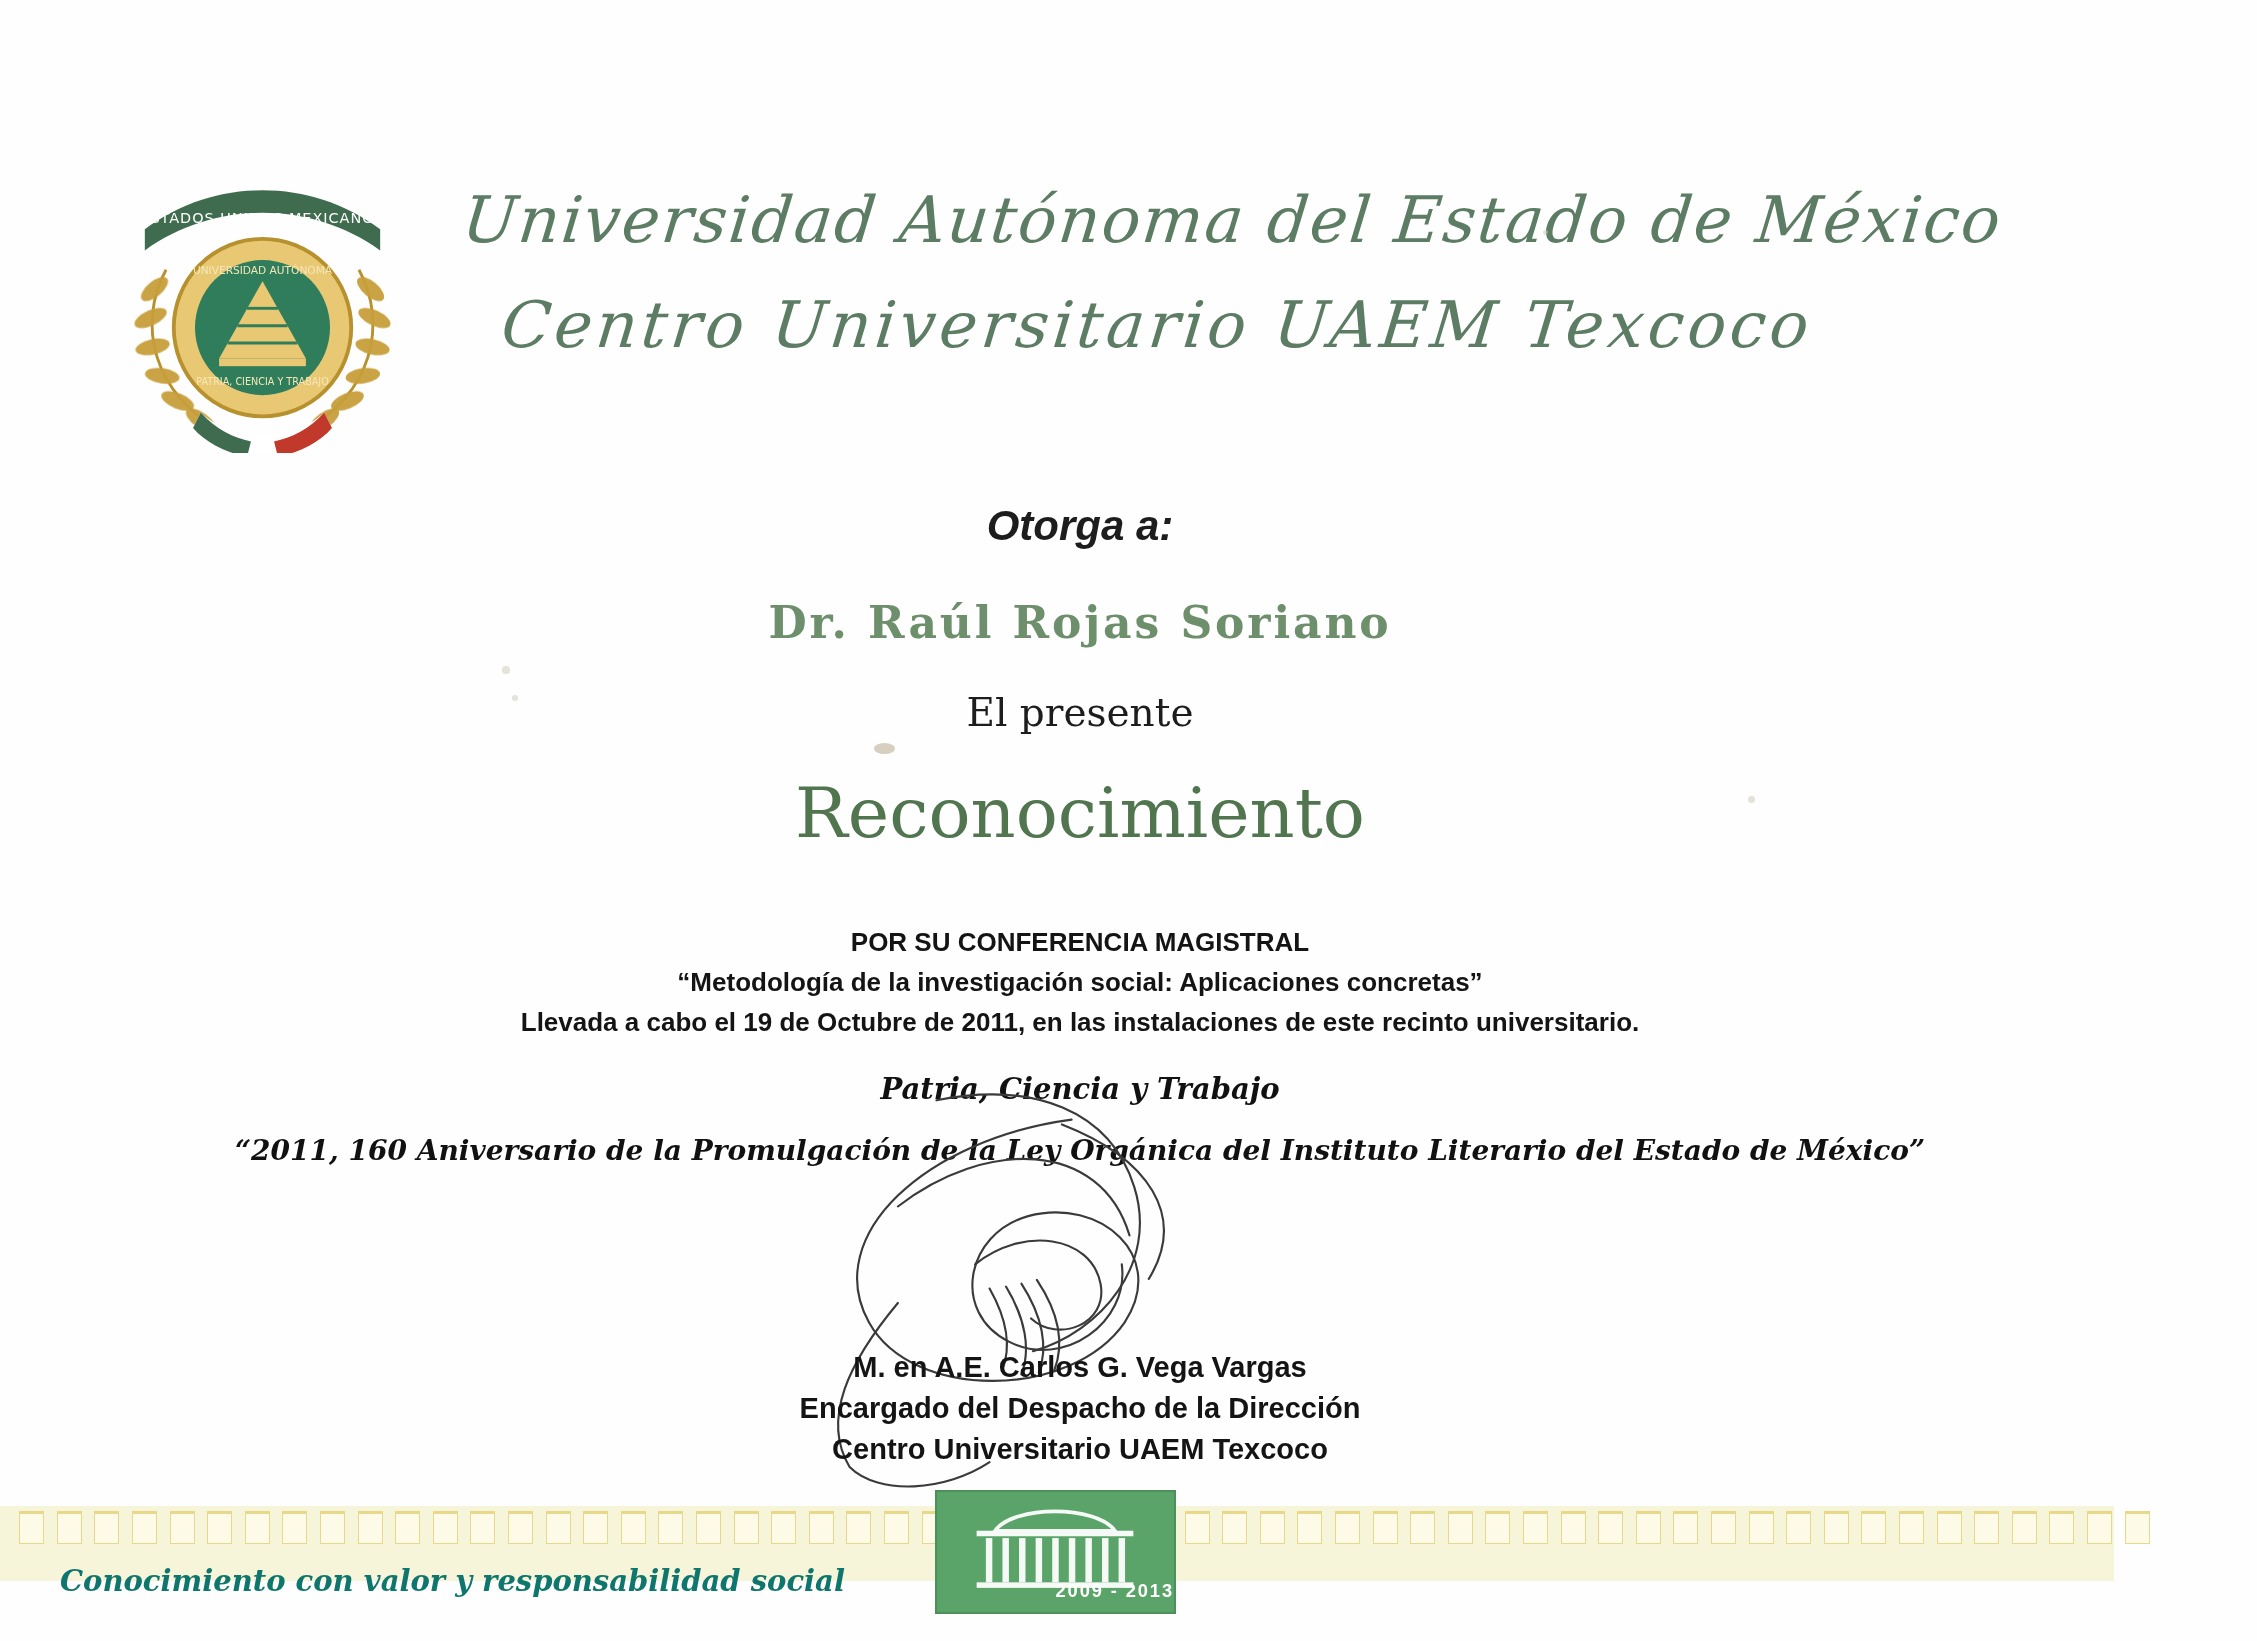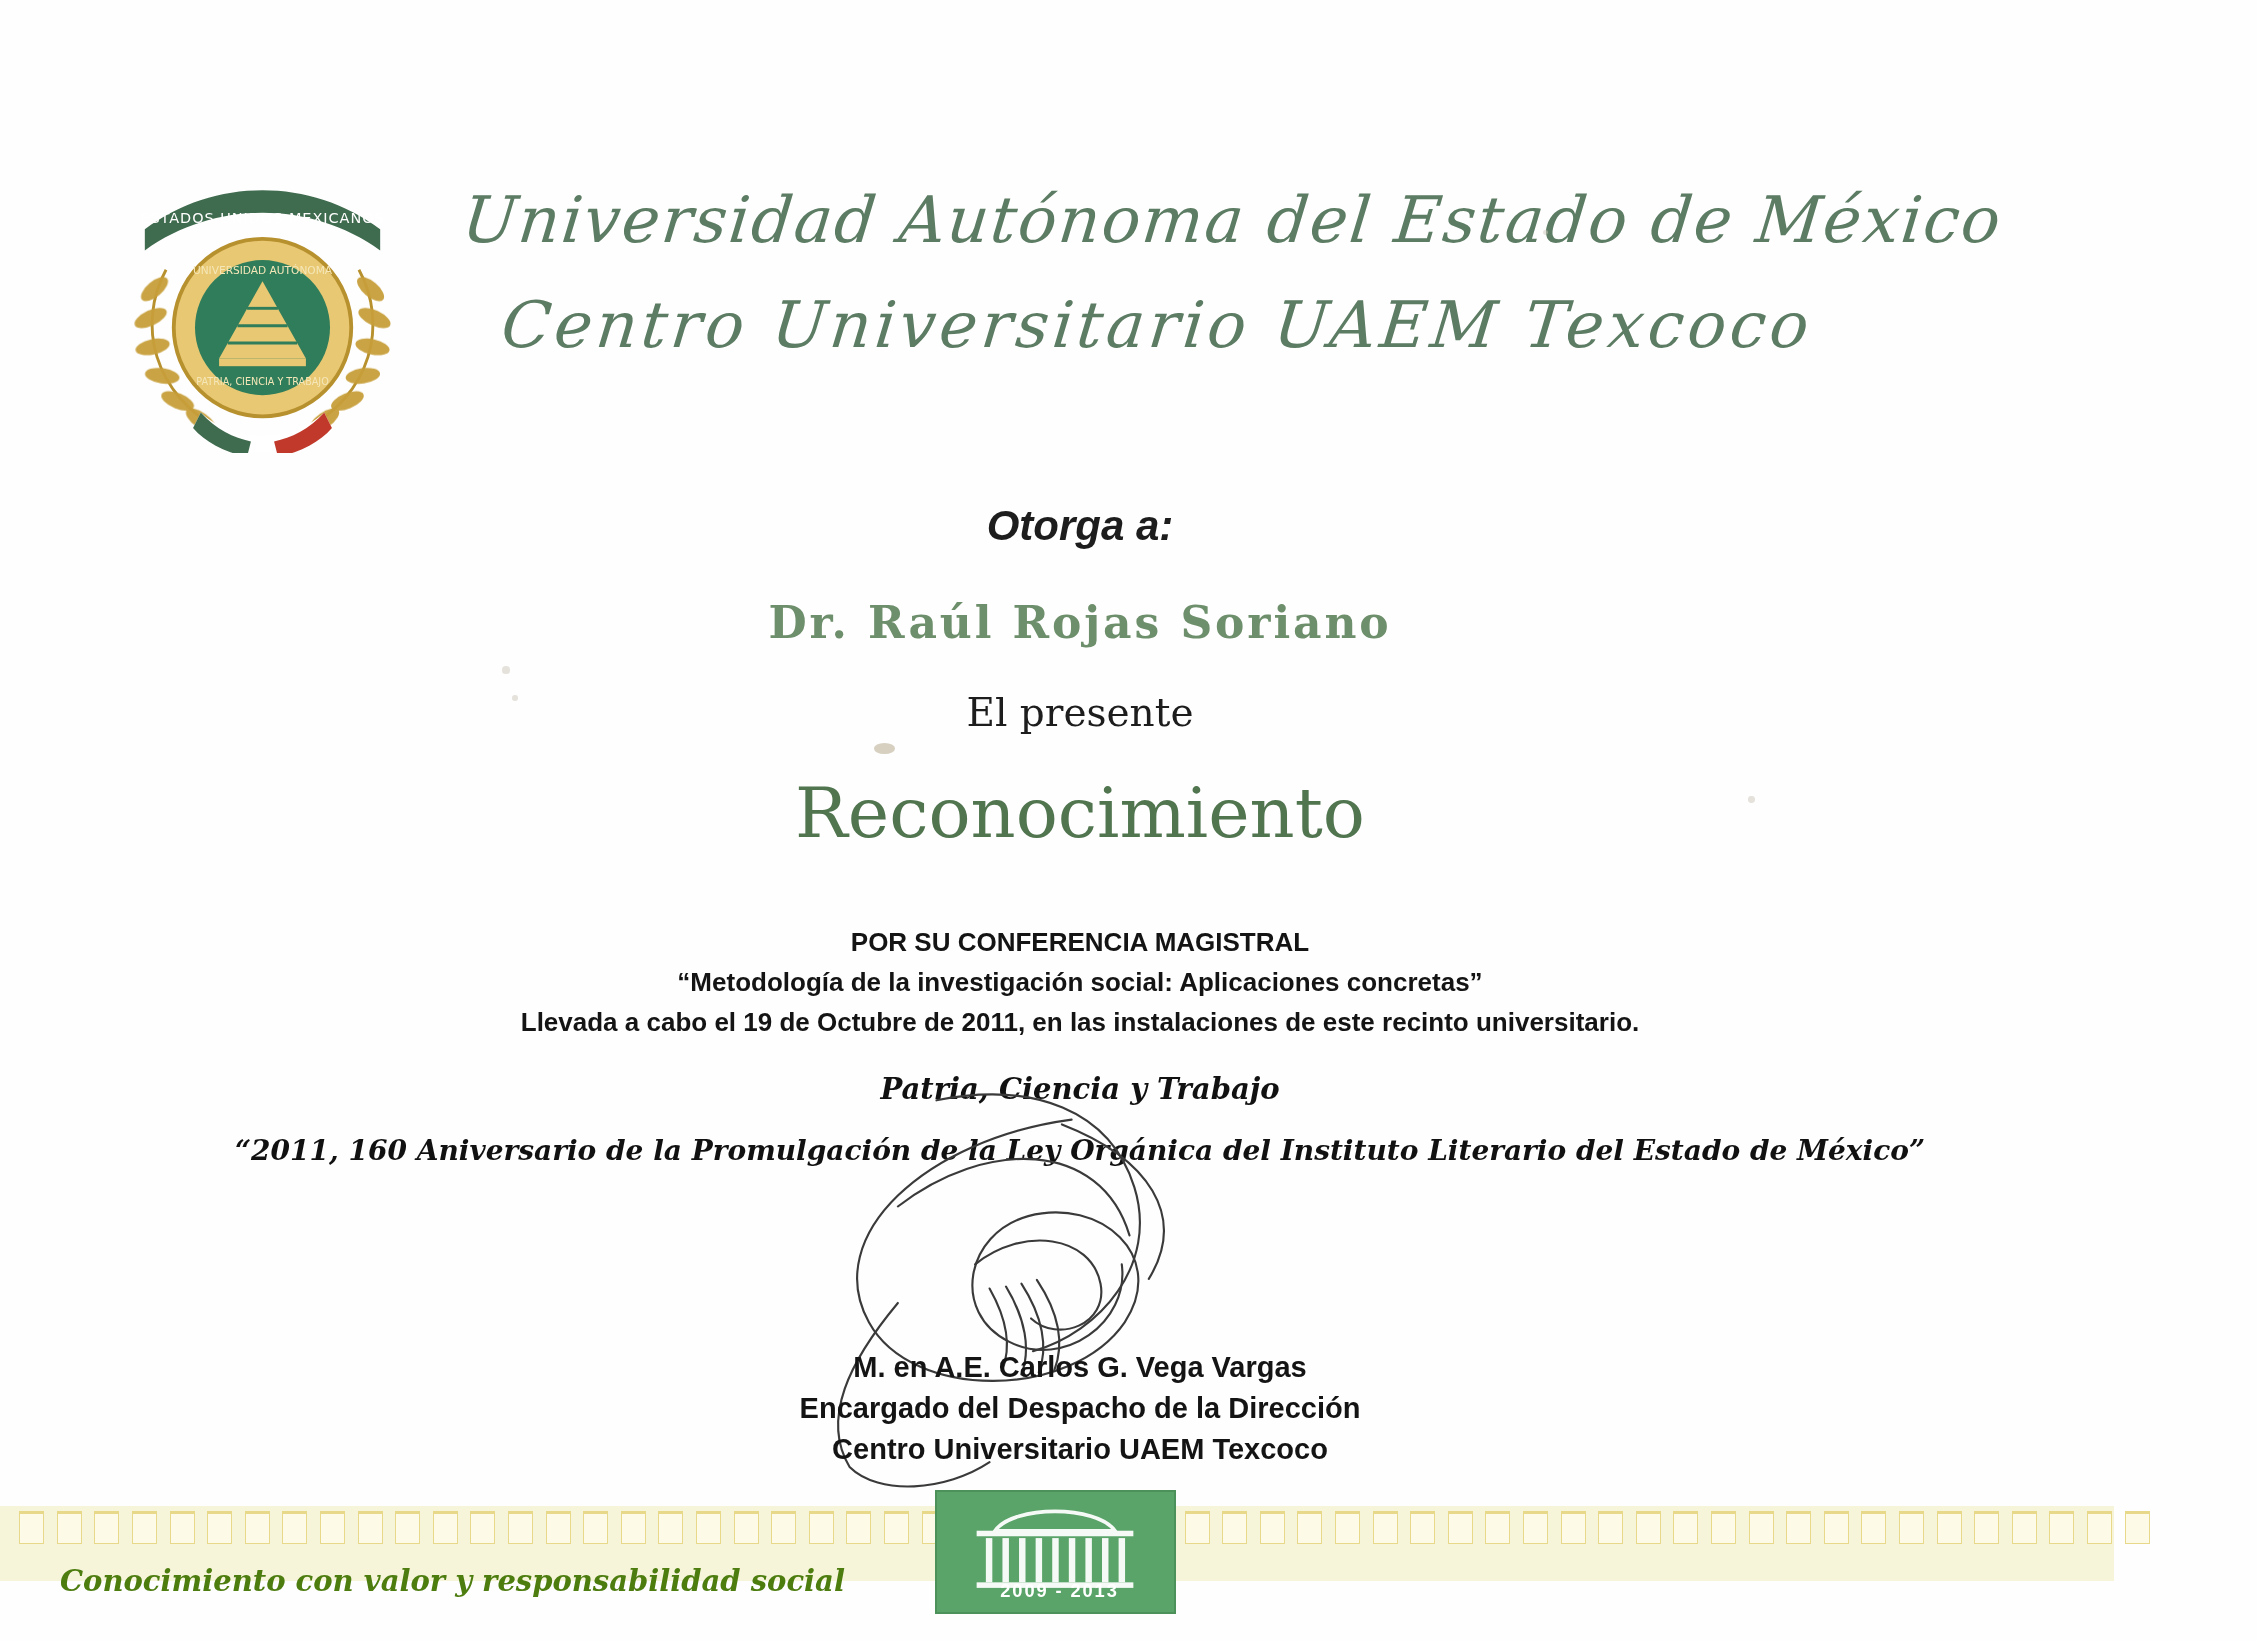--- a/index.html
+++ b/index.html
@@ -216,38 +216,38 @@
     background: #fdfbe8;
   }
   .footer-text {
     position: absolute;
     left: 60px;
     top: 1564px;
     font-family: "DejaVu Serif", serif;
     font-style: italic;
     font-weight: bold;
     font-size: 29px;
-    color: #4d7c0f;
+    color: #0f766e;
   }
 
   .footer-logo {
     position: absolute;
     left: 935px;
     top: 1490px;
     width: 241px;
     height: 124px;
     background: #5aa469;
     border: 2.9px solid #4c9159;
     box-sizing: border-box;
   }
   .footer-logo .years {
     position: absolute;
     left: 8px; right: 0;
     bottom: 9.7px;
-    text-align: center;
+    text-align: right;
     color: #ffffff;
     font-family: "Liberation Sans", sans-serif;
     font-weight: bold;
     font-size: 18.3px;
     letter-spacing: 1.9px;
   }
 
   
   .speck { position: absolute; background: #cfc9bd; border-radius: 50%; opacity: .55; }
 </style>

